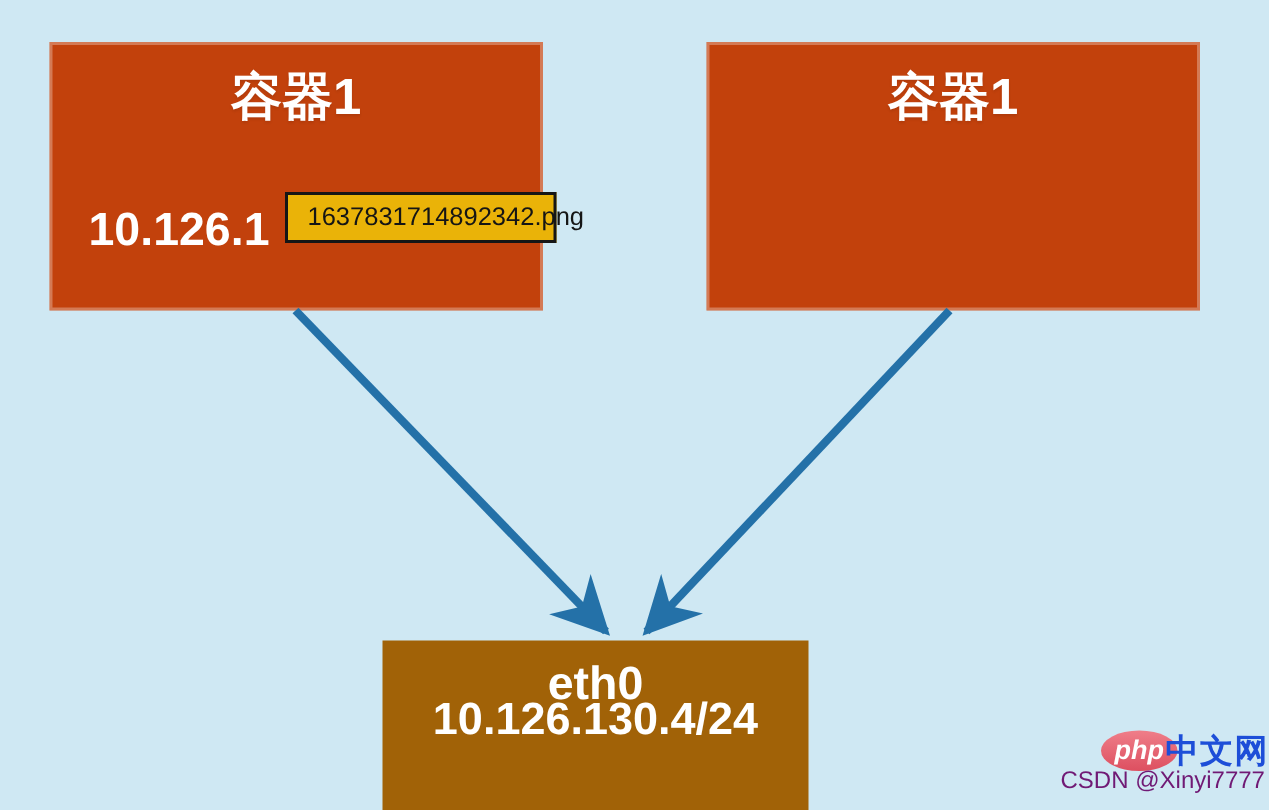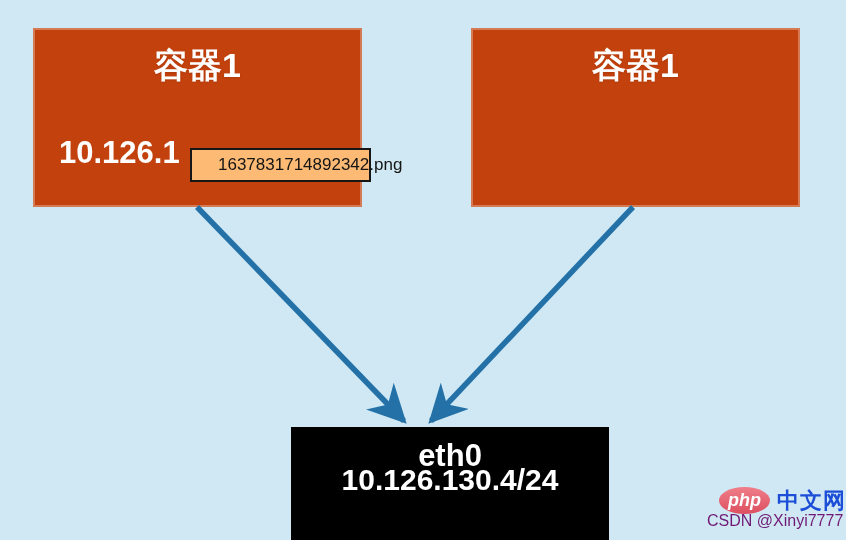--- a/index.html
+++ b/index.html
@@ -51,26 +51,25 @@
     line-height: 1.2;
     text-align: center;
     white-space: nowrap;
   }
   .box.purple.left .box-ip {
     text-align: left;
     padding-left: 24px;
   }
 
   .box.orange {
-    background: #000000;
+    background: #a16207;
     left: 255px;
     top: 427px;
-    width: 318px;
+    width: 284px;
     height: 113px;
-    margin-left: 36px;
   }
   .eth-title {
     position: absolute;
     top: 12px;
     left: 0;
     width: 100%;
     text-align: center;
     font-size: 31px;
     font-weight: bold;
     line-height: 1.1;
@@ -92,40 +91,40 @@
     left: 0;
     top: 0;
     width: 846px;
     height: 540px;
     pointer-events: none;
   }
 
   .tooltip {
     position: absolute;
     left: 190px;
-    top: 148px;
+    top: 128px;
     width: 181px;
     height: 34px;
     box-sizing: border-box;
-    background: #fdba74;
+    background: #eab308;
     border: 2px solid #161616;
     color: #151515;
     font-size: 17px;
     display: flex;
     align-items: center;
-    padding-left: 26px;
+    padding-left: 13px;
     white-space: nowrap;
     z-index: 5;
   }
 
   .watermark { position: absolute; z-index: 4; }
 
   .php-ellipse {
     position: absolute;
-    left: 719px;
+    left: 734px;
     top: 487px;
     width: 51px;
     height: 27px;
     border-radius: 50%;
     background: linear-gradient(180deg, #ef7e89 0%, #dd4f60 100%);
     display: flex;
     align-items: center;
     justify-content: center;
     text-align: center;
   }

